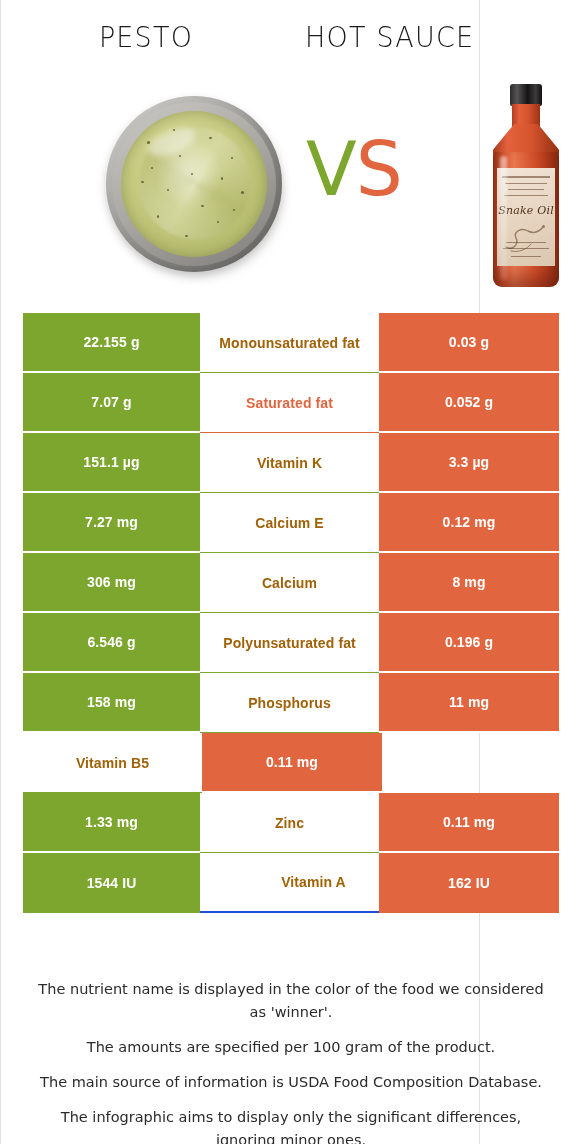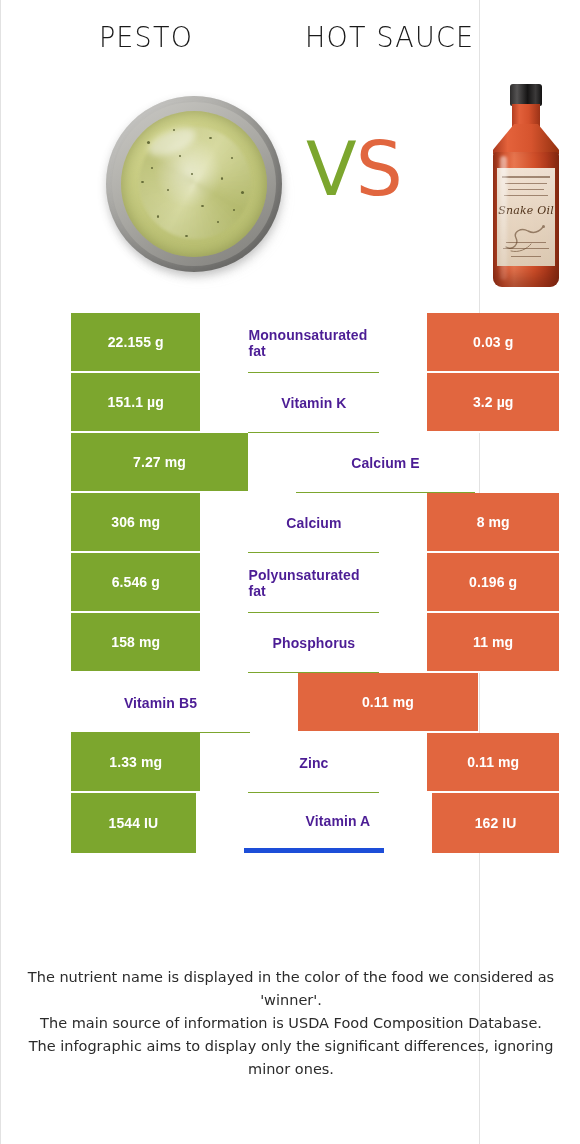--- a/index.html
+++ b/index.html
@@ -266,21 +266,20 @@
     align-items: stretch;
   }
   .cell {
     display: flex;
     align-items: center;
     justify-content: center;
     font-size: 14px;
     font-weight: 600;
     letter-spacing: 0.1px;
     box-sizing: border-box;
-    margin-left: 48px;
   }
   .cell-left {
     width: 177px;
     background: #7ca62e;
     color: #ffffff;
     border-bottom: 2px solid #ffffff;
   }
   .cell-mid {
     width: 179px;
     background: #ffffff;
@@ -290,37 +289,37 @@
   .cell-right {
     width: 180px;
     background: #e1663f;
     color: #ffffff;
     border-bottom: 2px solid #ffffff;
   }
   .row:last-child .cell-left,
   .row:last-child .cell-right {
     border-bottom: none;
   }
-  .mid-green { color: #4c1d95; border-bottom: 1px solid #7ca62e; }
+  .mid-green { color: #a16207; border-bottom: 1px solid #7ca62e; }
   .mid-red   { color: #e1663f; border-bottom: 1px solid #e1663f; }
-  .row:last-child .cell-mid { border-bottom: 5px solid #1d4ed8; padding-left: 48px; }
+  .row:last-child .cell-mid { border-bottom: 2px solid #1d4ed8; padding-left: 48px; }
 
   
   .footer {
     position: absolute;
     left: 20px;
     top: 966px;
     width: 540px;
     text-align: center;
     font-size: 14.5px;
     line-height: 23px;
     color: #2b2b2b;
     font-family: "DejaVu Sans", sans-serif;
   }
-  .footer p { margin: 0; }
+  .footer p { margin: 12px; }
 </style>
 </head>
 <body>
 
 <div class="page">
 
   <div class="titles">
     <div class="title title-left">Pesto</div>
     <div class="title title-right">Hot Sauce</div>
   </div>
@@ -382,30 +381,36 @@
   </div>
 
   <div class="table">
 
     <div class="row">
       <div class="cell cell-left">22.155 g</div>
       <div class="cell cell-mid mid-green">Monounsaturated fat</div>
       <div class="cell cell-right">0.03 g</div>
     </div>
 
+    <div class="row">
+      <div class="cell cell-left">7.07 g</div>
+      <div class="cell cell-mid mid-red">Saturated fat</div>
+      <div class="cell cell-right">0.052 g</div>
+    </div>
 
     <div class="row">
       <div class="cell cell-left">151.1 µg</div>
       <div class="cell cell-mid mid-green">Vitamin K</div>
-      <div class="cell cell-right">3.2 µg</div>
+      <div class="cell cell-right">3.3 µg</div>
     </div>
 
     <div class="row">
       <div class="cell cell-left">7.27 mg</div>
       <div class="cell cell-mid mid-green">Calcium E</div>
+      <div class="cell cell-right">0.12 mg</div>
     </div>
 
     <div class="row">
       <div class="cell cell-left">306 mg</div>
       <div class="cell cell-mid mid-green">Calcium</div>
       <div class="cell cell-right">8 mg</div>
     </div>
 
     <div class="row">
       <div class="cell cell-left">6.546 g</div>
@@ -433,17 +438,18 @@
     <div class="row">
       <div class="cell cell-left">1544 IU</div>
       <div class="cell cell-mid mid-green">Vitamin A</div>
       <div class="cell cell-right">162 IU</div>
     </div>
 
   </div>
 
   <div class="footer">
     <p>The nutrient name is displayed in the color of the food we considered as 'winner'.</p>
+    <p>The amounts are specified per 100 gram of the product.</p>
     <p>The main source of information is USDA Food Composition Database.</p>
     <p>The infographic aims to display only the significant differences, ignoring minor ones.</p>
   </div>
 
 </div>
 
 </body></html>

